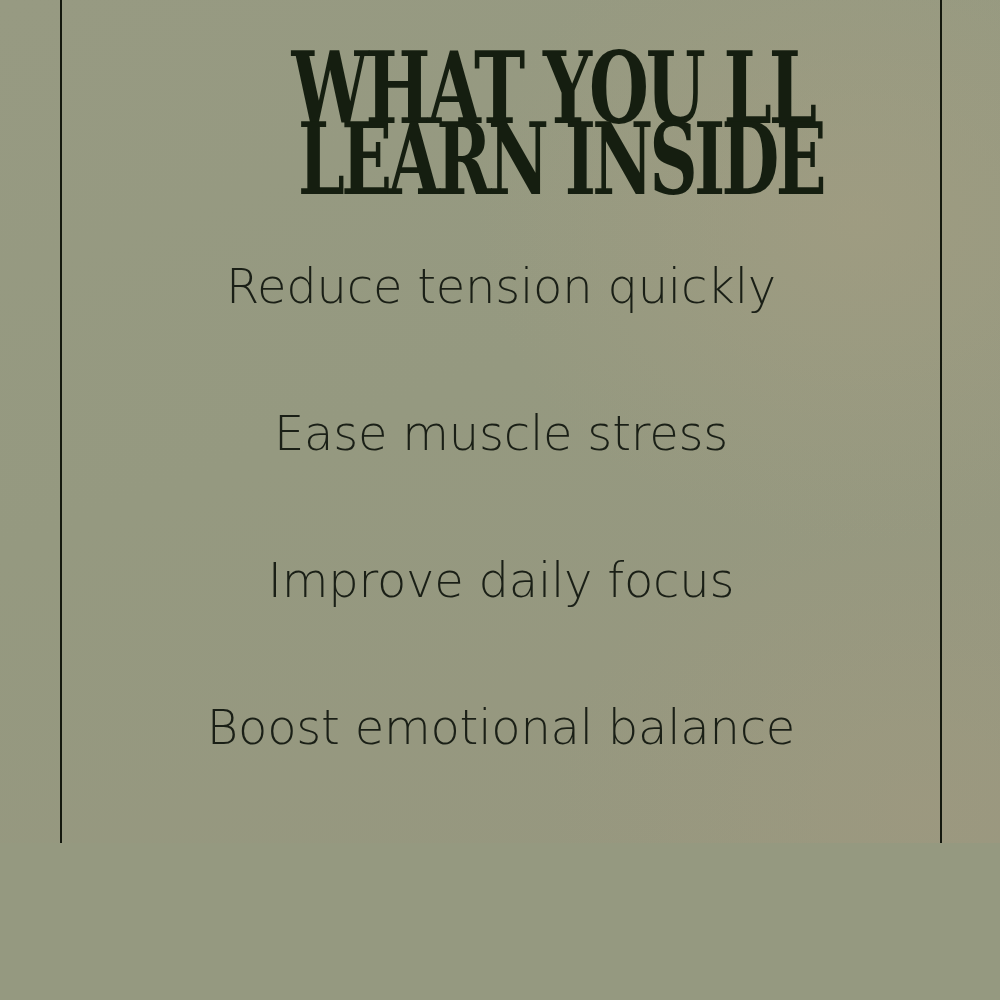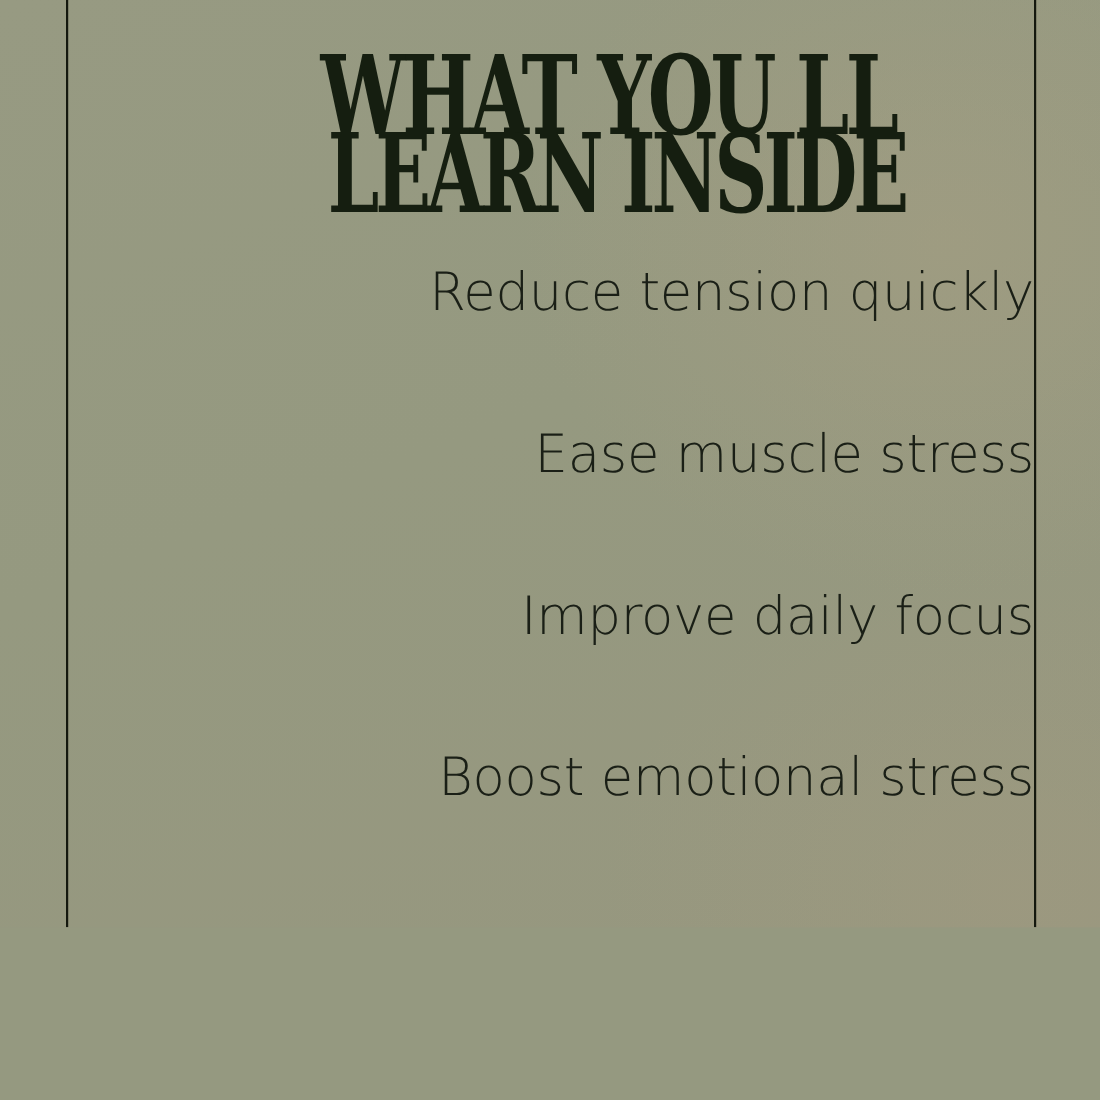--- a/index.html
+++ b/index.html
@@ -77,25 +77,25 @@
     color:#151e10;
   }
   .headline-line.l2 {
     letter-spacing:-0.055em;
     transform:scaleX(0.775) scaleY(1.16);
   }
 
   
   .benefits {
     list-style:none;
-    margin-top:52px;
+    margin-top:72px;
     width:100%;
     display:flex;
     flex-direction:column;
-    align-items:flex-end;
+    align-items:center;
   }
 
   .benefit {
     font-family:"DejaVu Sans", "Liberation Sans", sans-serif;
     font-weight:300;
     font-size:48px;
     line-height:1.05;
     letter-spacing:-0.005em;
     color:#1a1f16;
     text-align:center;
@@ -119,17 +119,17 @@
 
     <h1 class="headline">
       <span class="headline-line l1">WHAT YOU LL</span>
       <span class="headline-line l2">LEARN INSIDE</span>
     </h1>
 
     <ul class="benefits">
       <li class="benefit">Reduce tension quickly</li>
       <li class="benefit">Ease muscle stress</li>
       <li class="benefit">Improve daily focus</li>
-      <li class="benefit">Boost emotional stress</li>
+      <li class="benefit">Boost emotional balance</li>
     </ul>
 
   </div>
 </div>
 
 </body></html>

